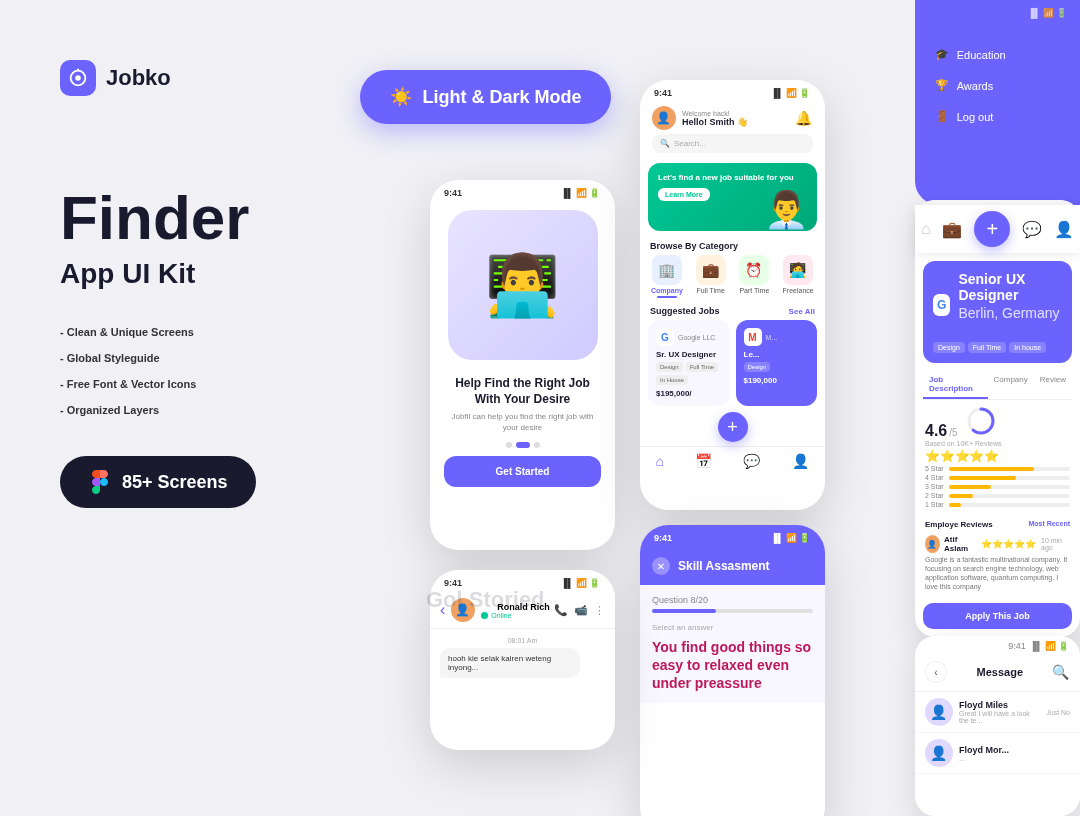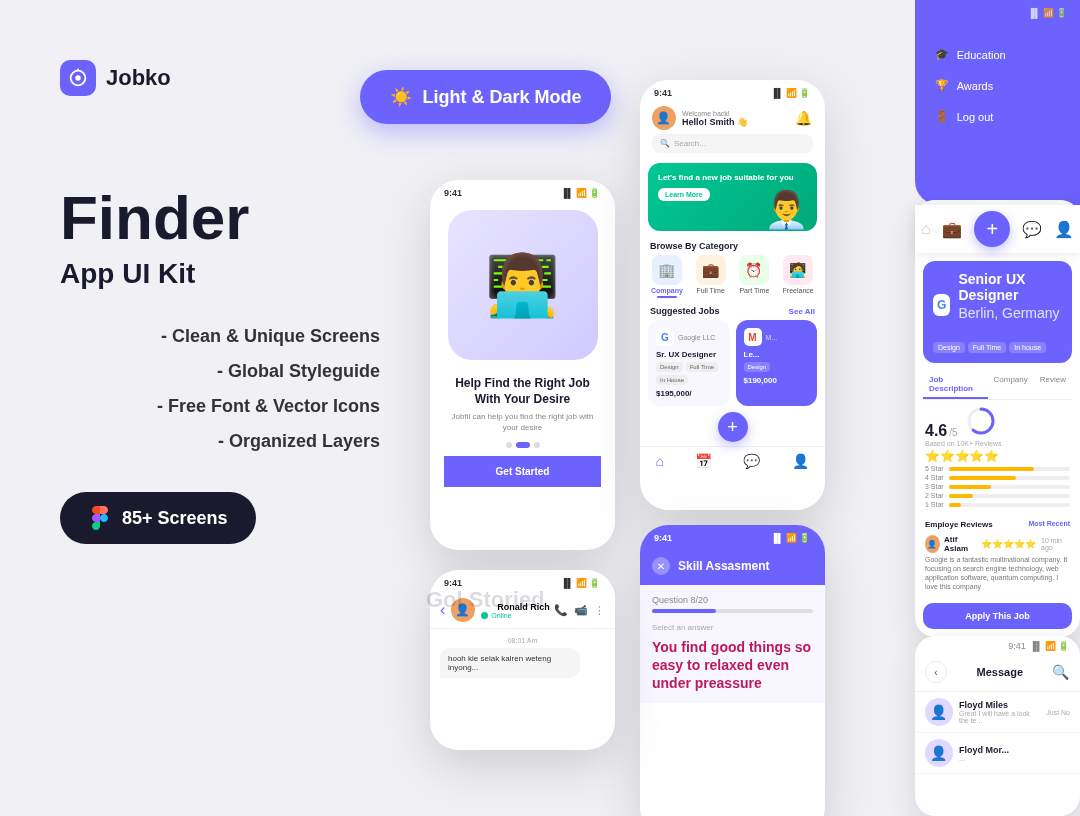--- a/index.html
+++ b/index.html
@@ -59,25 +59,24 @@
       color: #1a1a2e;
       margin-bottom: 36px;
     }
 
     .features-list {
       list-style: none;
       margin-bottom: 40px;
     }
 
     .features-list li {
-      font-size: 18px;
+      font-size: 11px;
       font-weight: 600;
       color: #333;
       margin-bottom: 14px;
-      text-align: right;
     }
 
     .screens-badge {
       background: #1a1a2e;
       color: white;
       border-radius: 50px;
       padding: 14px 28px;
       display: inline-flex;
       align-items: center;
       gap: 10px;
@@ -197,21 +196,21 @@
 
     .dot.active {
       width: 14px;
       background: #6c63ff;
     }
 
     .get-started-btn {
       margin: 0 14px;
       background: #6c63ff;
       color: white;
-      border-radius: 0;
+      border-radius: 12px;
       padding: 10px;
       text-align: center;
       font-size: 10px;
       font-weight: 700;
     }
 
     
     .phone-home {
       width: 185px;
       height: 430px;

